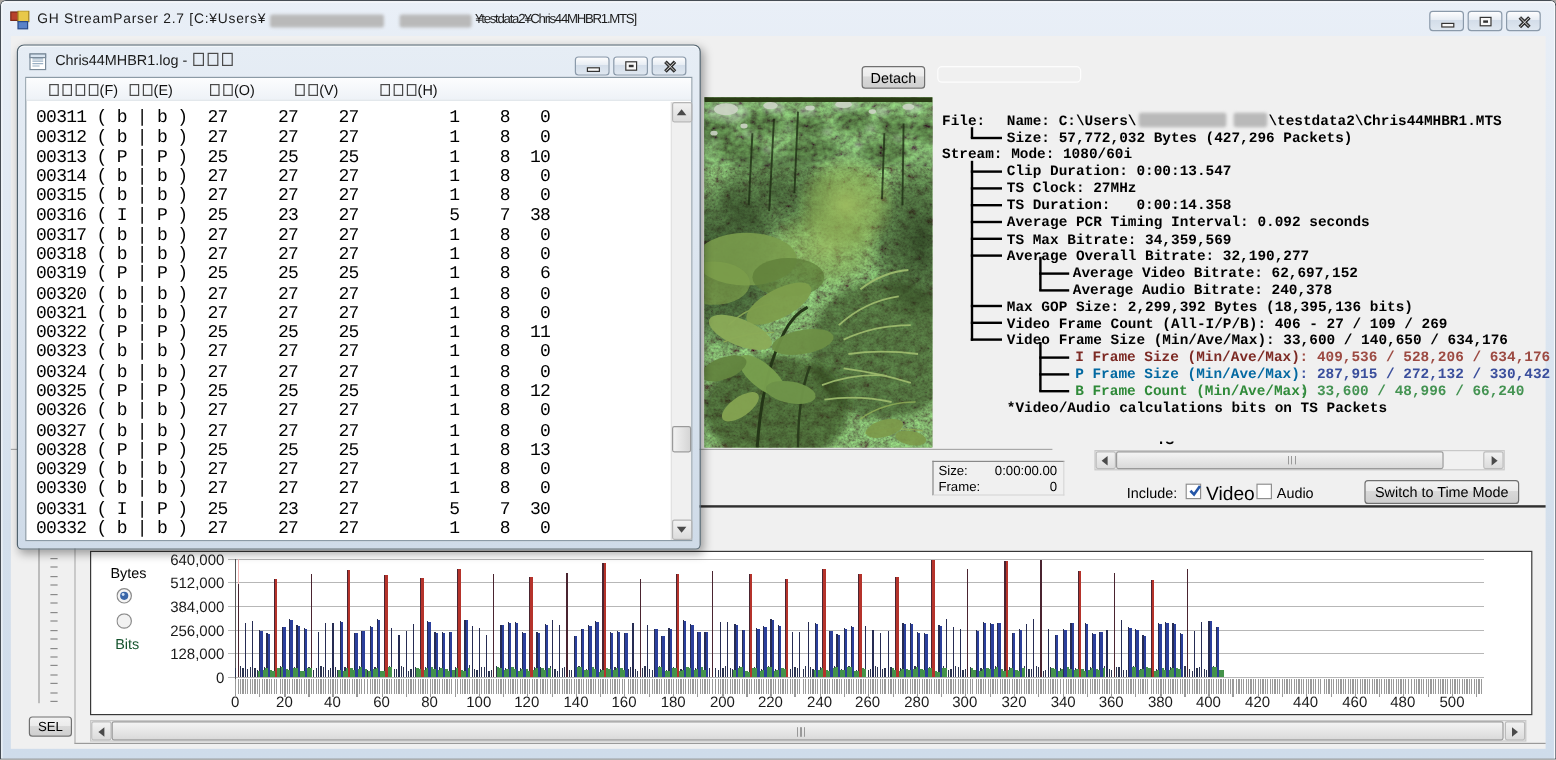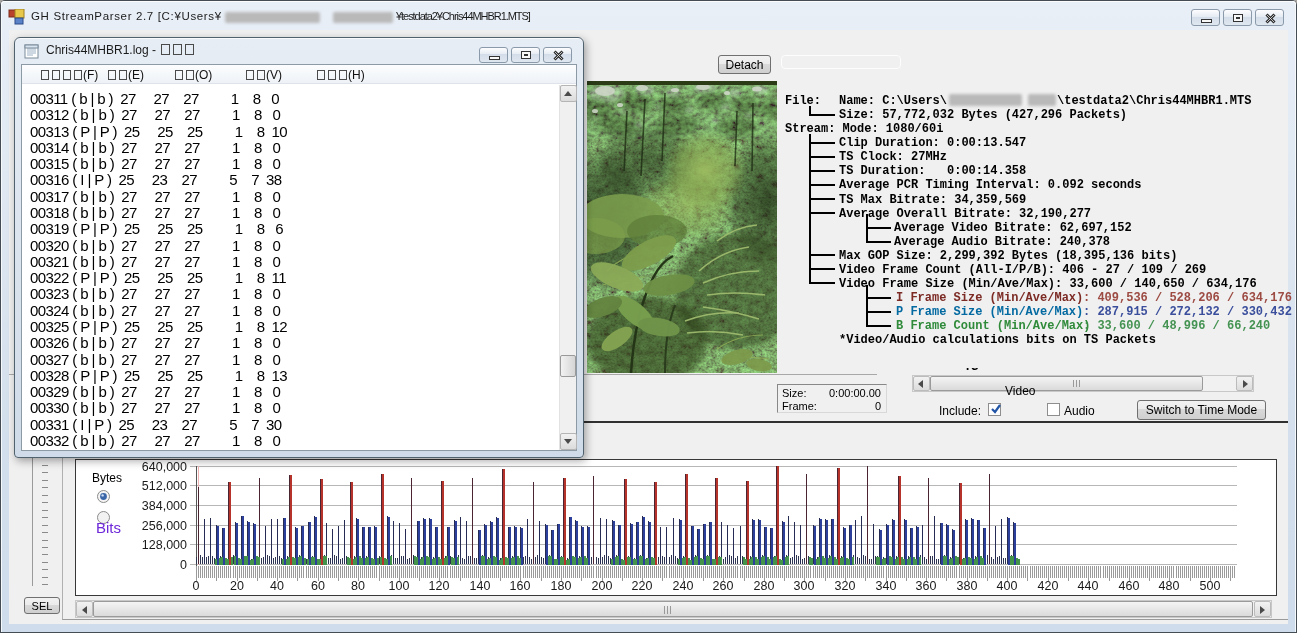--- a/index.html
+++ b/index.html
@@ -6,21 +6,21 @@
 #win{position:absolute;left:0;top:0;width:1297px;height:633px;border-radius:5px 5px 0 0;background:#f0f0f0;overflow:hidden;box-shadow:inset 0 0 0 1px #454c54}
 #frame{position:absolute;inset:1px;border-radius:4px 4px 0 0;background:linear-gradient(#e9eff7,#d3dfec 70%,#cfdceb);box-shadow:inset 0 1px 0 #fbfcfe,inset 1px 0 0 #f6f9fc,inset -1px 0 0 #f6f9fc}
 #client{position:absolute;left:9px;top:30px;right:9px;bottom:9px;background:#f0f0f0}
 .cap{position:absolute;color:#1b1b1b;font-size:11.5px;white-space:pre}
 .capbtn{position:absolute;border:1px solid #8b9aaa;border-radius:3px;background:linear-gradient(#fdfdfe,#e6ecf3 45%,#d3dde9 46%,#dfe7f0)}
 .tf{display:inline-block;border:1px solid #4a4a4a;margin:0 1.5px;vertical-align:-1px}
 
 #np{position:absolute;left:14px;top:37px;width:570px;height:421px;border:1px solid #50626e;border-radius:6px 6px 4px 4px;background:linear-gradient(#e6edf5,#cfdbe8);box-shadow:2px 3px 8px rgba(0,0,0,.35),inset 0 1px 0 #f8fafc}
 #npinner{position:absolute;left:6px;top:26px;right:6px;bottom:6px;border:1px solid #8b9aa5;background:#fff}
 #npmenu{position:absolute;left:0;top:0;right:0;height:19px;background:linear-gradient(#fcfdfe,#eef2f7);border-bottom:1px solid #dde3e8;font-size:12px;color:#111}
-#nptext{position:absolute;left:8px;top:26px;font-family:Liberation Sans, sans-serif;font-size:15px;letter-spacing:-0.6px;line-height:16.28px;color:#000;white-space:pre}
+#nptext{position:absolute;left:8px;top:26px;font-family:Liberation Mono, monospace;font-size:15px;letter-spacing:-0.6px;line-height:16.28px;color:#000;white-space:pre}
 #npsb{position:absolute;top:20px;right:0;width:17px;bottom:0;background:#f0f0f0;border-left:1px solid #e2e2e2}
 .sbb{position:absolute;left:0;width:17px;height:17px;background:linear-gradient(#f2f2f2,#dcdcdc);border:1px solid #b5b5b5;border-radius:2px}
 .arr{position:absolute;width:0;height:0}
 
 #bip{position:absolute;left:768px;top:62px;width:529px;height:305px;background:#f0f0f0;border:1px solid #707a85;border-right:none;box-shadow:3px 3px 9px rgba(0,0,0,.4)}
 #bipcap{position:absolute;left:0;top:0;right:0;height:26px;background:linear-gradient(#dfeaf4,#cbdcec);border-bottom:1px solid #bccbd9;color:#3f4a55;font-size:13.5px;line-height:25px;padding-left:5px}
 .ir{position:absolute;font-family:"Liberation Mono",monospace;font-weight:bold;font-size:12px;white-space:pre}
 .k{color:#000}.i{color:#7c2a24}.iv{color:#9c4a42}.p{color:#0369a1}.pv{color:#3a4e9c}.b{color:#2f8a39}.bv{color:#449352}
 .tl{position:absolute;background:#000}
 .blurb{position:absolute;background:#b9b9b9;border-radius:2px;filter:blur(1.5px)}
@@ -220,21 +220,21 @@
         <div class="abs" style="right:5px;top:2px">0:00:00.00</div>
    <div class="abs" style="left:4px;top:15px">Frame:</div>
         <div class="abs" style="right:5px;top:15px">0</div>
   </div>
 
   <div class="abs" style="left:930px;top:374px;font-size:12px">Include:</div>
   <div class="chk" style="left:979px;top:373px"></div>
   <svg class="abs" style="left:980px;top:372px" width="14" height="14">
         <path d="M3 7 L6 10 L11 3" stroke="#2456a8" stroke-width="2.2" fill="none"></path>
       </svg>
-  <div class="abs" style="left:996px;top:354px;font-size:12px">Video</div>
+  <div class="abs" style="left:996px;top:374px;font-size:16px">Video</div>
   <div class="chk" style="left:1038px;top:373px"></div>
   <div class="abs" style="left:1055px;top:374px;font-size:12px">Audio</div>
   <div class="btn" style="left:1128px;top:370px;width:129px;height:20px;line-height:19px">Switch to Time Mode</div>
 
   <div class="abs" style="left:53px;top:391px;right:0px;height:199px;border-top:2px solid #303030;border-left:1px solid #b0b0b0;border-bottom:1px solid #9a9a9a"></div>
   <div class="abs" style="left:66px;top:429px;width:1202px;height:137px;background:#fff;border:1px solid #383838">
     <svg width="1200" height="135" style="position:absolute;left:0;top:0" shape-rendering="crispEdges">
           <line x1="114" y1="104.5" x2="1161" y2="104.5" stroke="#b7b7b7"></line>
           <line x1="114" y1="84.8" x2="1161" y2="84.8" stroke="#b7b7b7"></line>
           <line x1="114" y1="65.1" x2="1161" y2="65.1" stroke="#b7b7b7"></line>
@@ -555,21 +555,21 @@
   </div>
   <div class="abs" style="left:83px;top:441px;font-size:12px;color:#000">Bytes</div>
   <svg class="abs" style="left:88px;top:460px" width="14" height="14">
         <circle cx="6.5" cy="6.5" r="6" fill="#f4f4f4" stroke="#8a8a8a"></circle>
         <circle cx="6.5" cy="6.5" r="3.4" fill="#3a66a8"></circle>
         <circle cx="5.6" cy="5.4" r="1.2" fill="#cfe0f4"></circle>
       </svg>
   <svg class="abs" style="left:88px;top:481px" width="14" height="14">
         <circle cx="6.5" cy="6.5" r="6" fill="#f2f2f2" stroke="#8a8a8a"></circle>
       </svg>
-  <div class="abs" style="left:87px;top:489px;font-size:15px;color:#6d28d9">Bits</div>
+  <div class="abs" style="left:87px;top:500px;font-size:12px;color:#14532d">Bits</div>
 
   <div class="btn" style="left:15px;top:567px;width:36px;height:17px;line-height:16px;font-size:11px">SEL</div>
   <div class="abs" style="left:66px;top:570px;width:1197px;height:18px;background:#f1f1f1;border:1px solid #c8c8c8">
     <div class="sbb" style="left:0;top:0;height:16px;border-color:#bbb"></div>
         <div class="arr" style="left:6px;top:5px;border-right:5px solid #4a4a4a;border-top:4px solid transparent;border-bottom:4px solid transparent"></div>
     <div class="sbb" style="right:0;left:auto;top:0;height:16px;border-color:#bbb"></div>
         <div class="arr" style="right:6px;top:5px;border-left:5px solid #4a4a4a;border-top:4px solid transparent;border-bottom:4px solid transparent"></div>
     <div style="position:absolute;left:17px;top:0px;width:1160px;height:16px;background:linear-gradient(#f4f4f4,#dadada);border:1px solid #9a9a9a;border-radius:2px"></div>
     <div style="position:absolute;left:588px;top:5px;width:9px;height:8px;background:repeating-linear-gradient(90deg,#999 0,#999 1px,transparent 1px,transparent 3px)"></div>
   </div>

